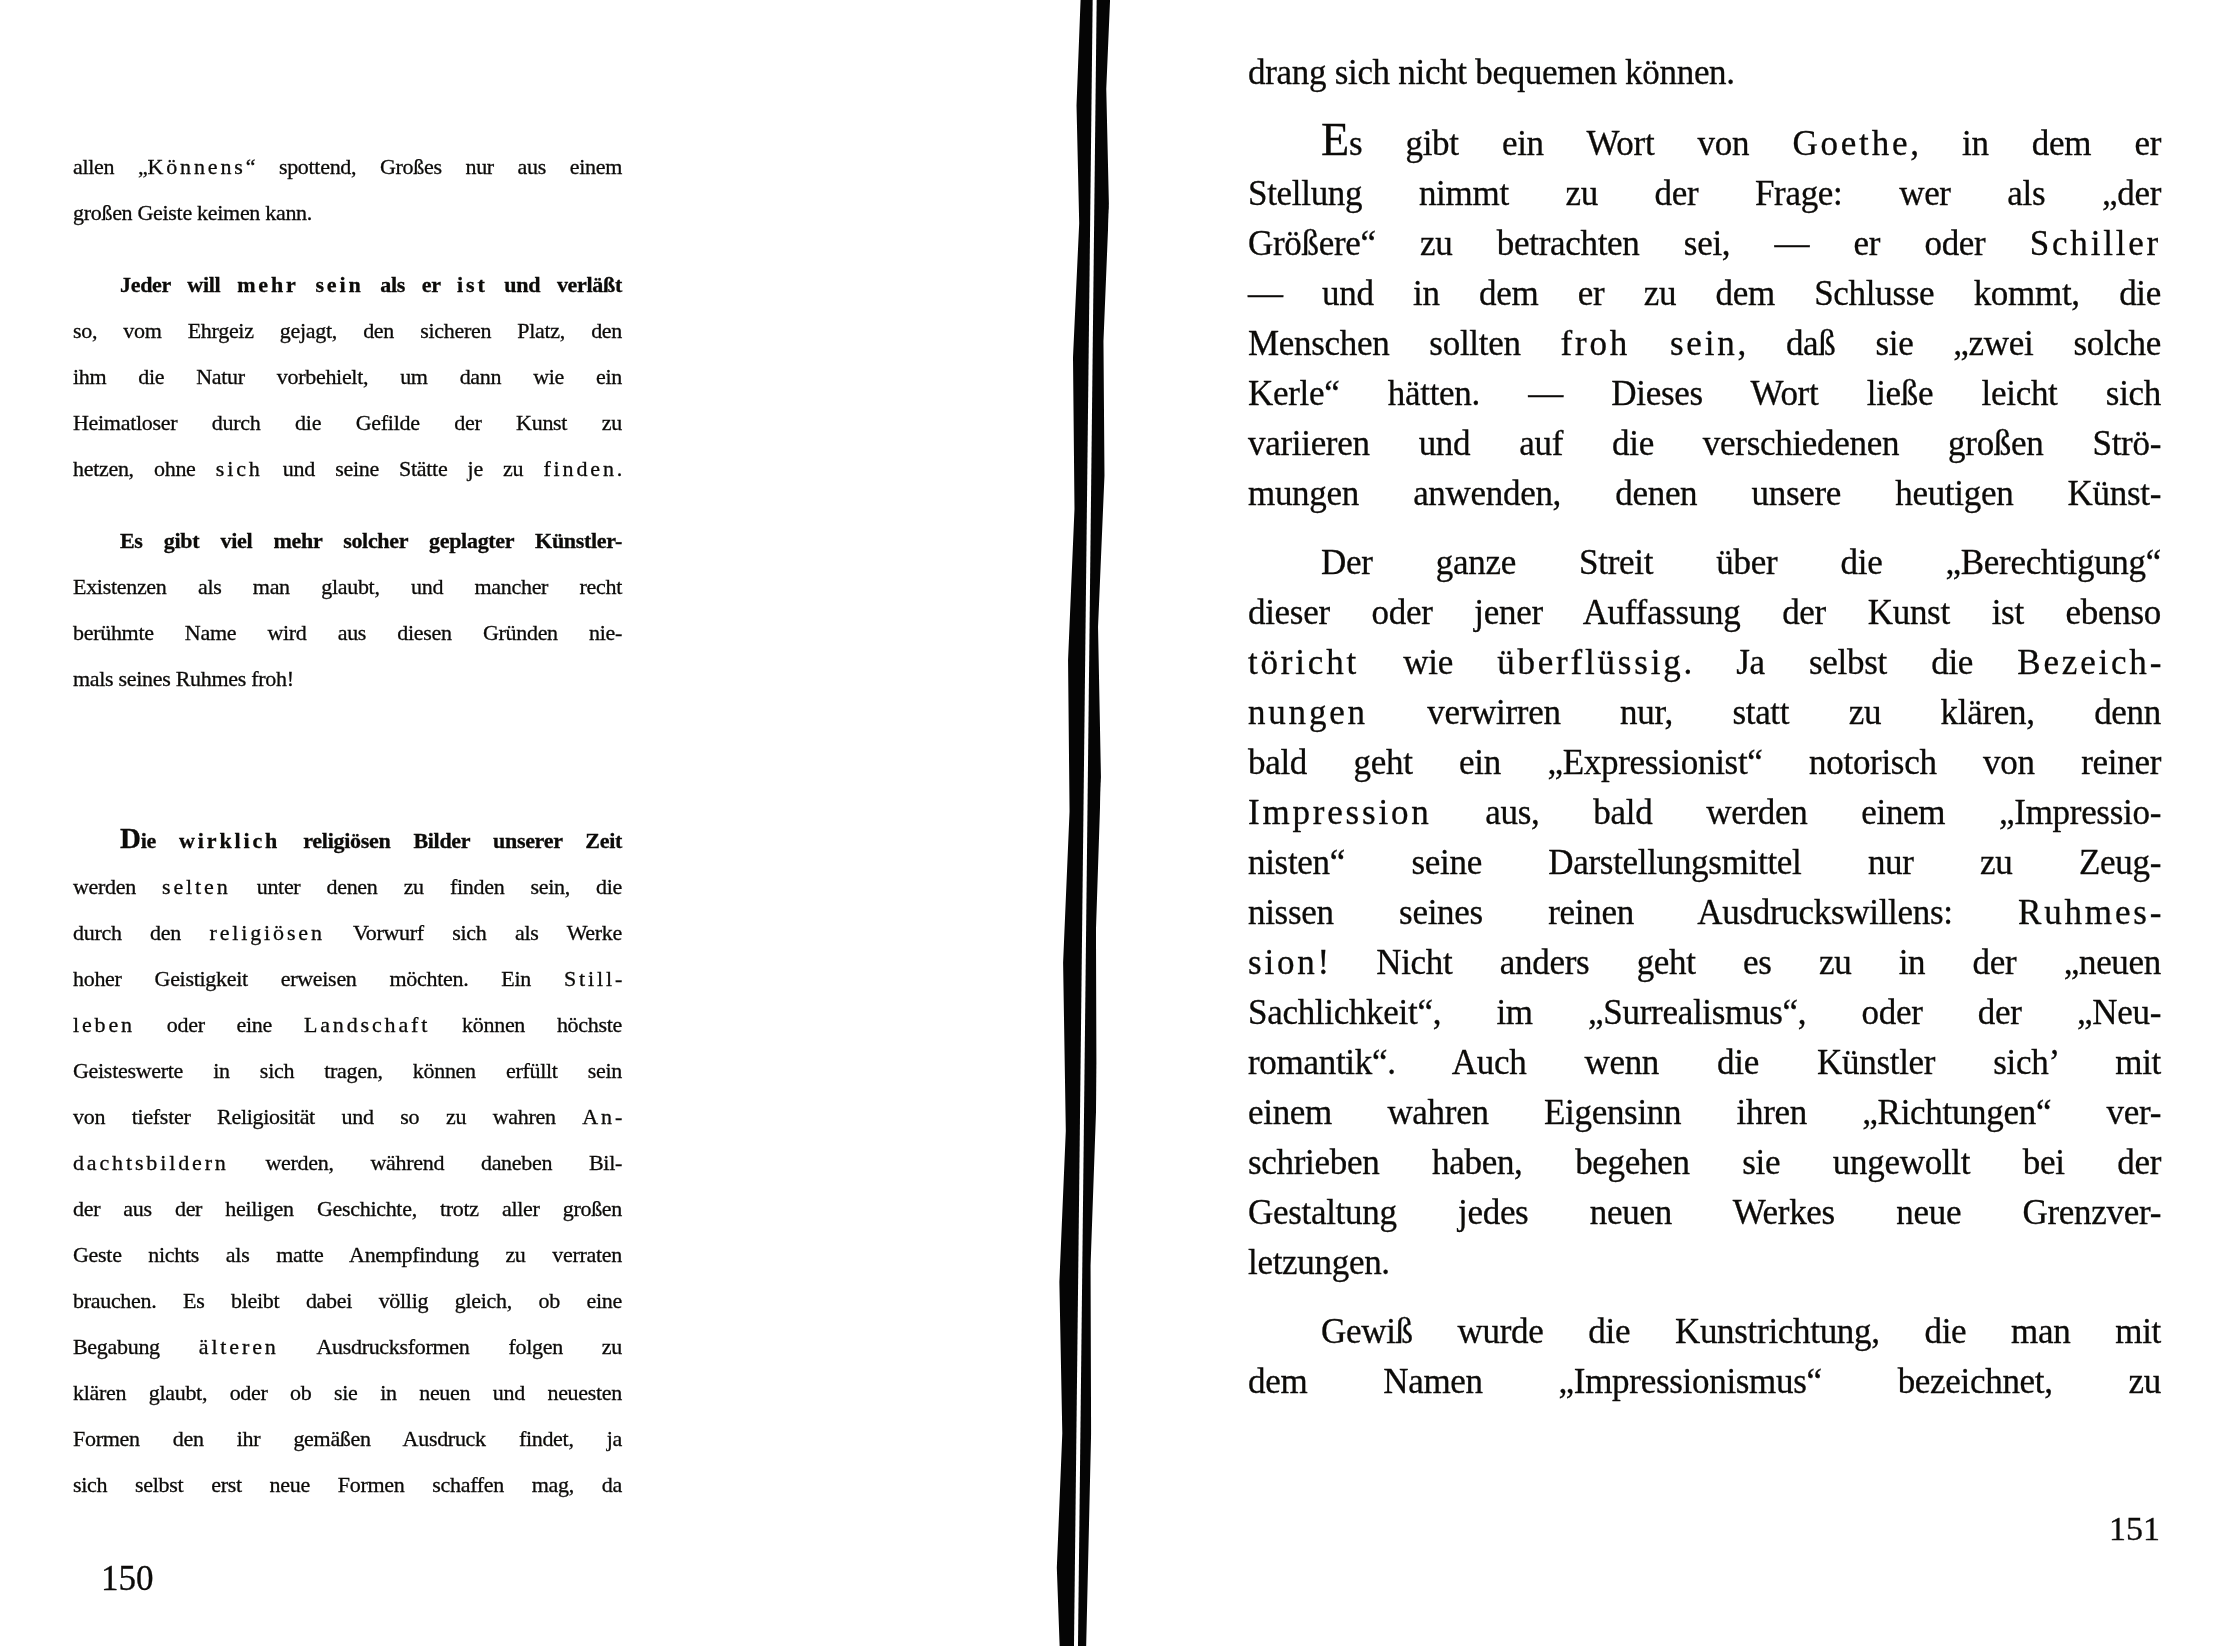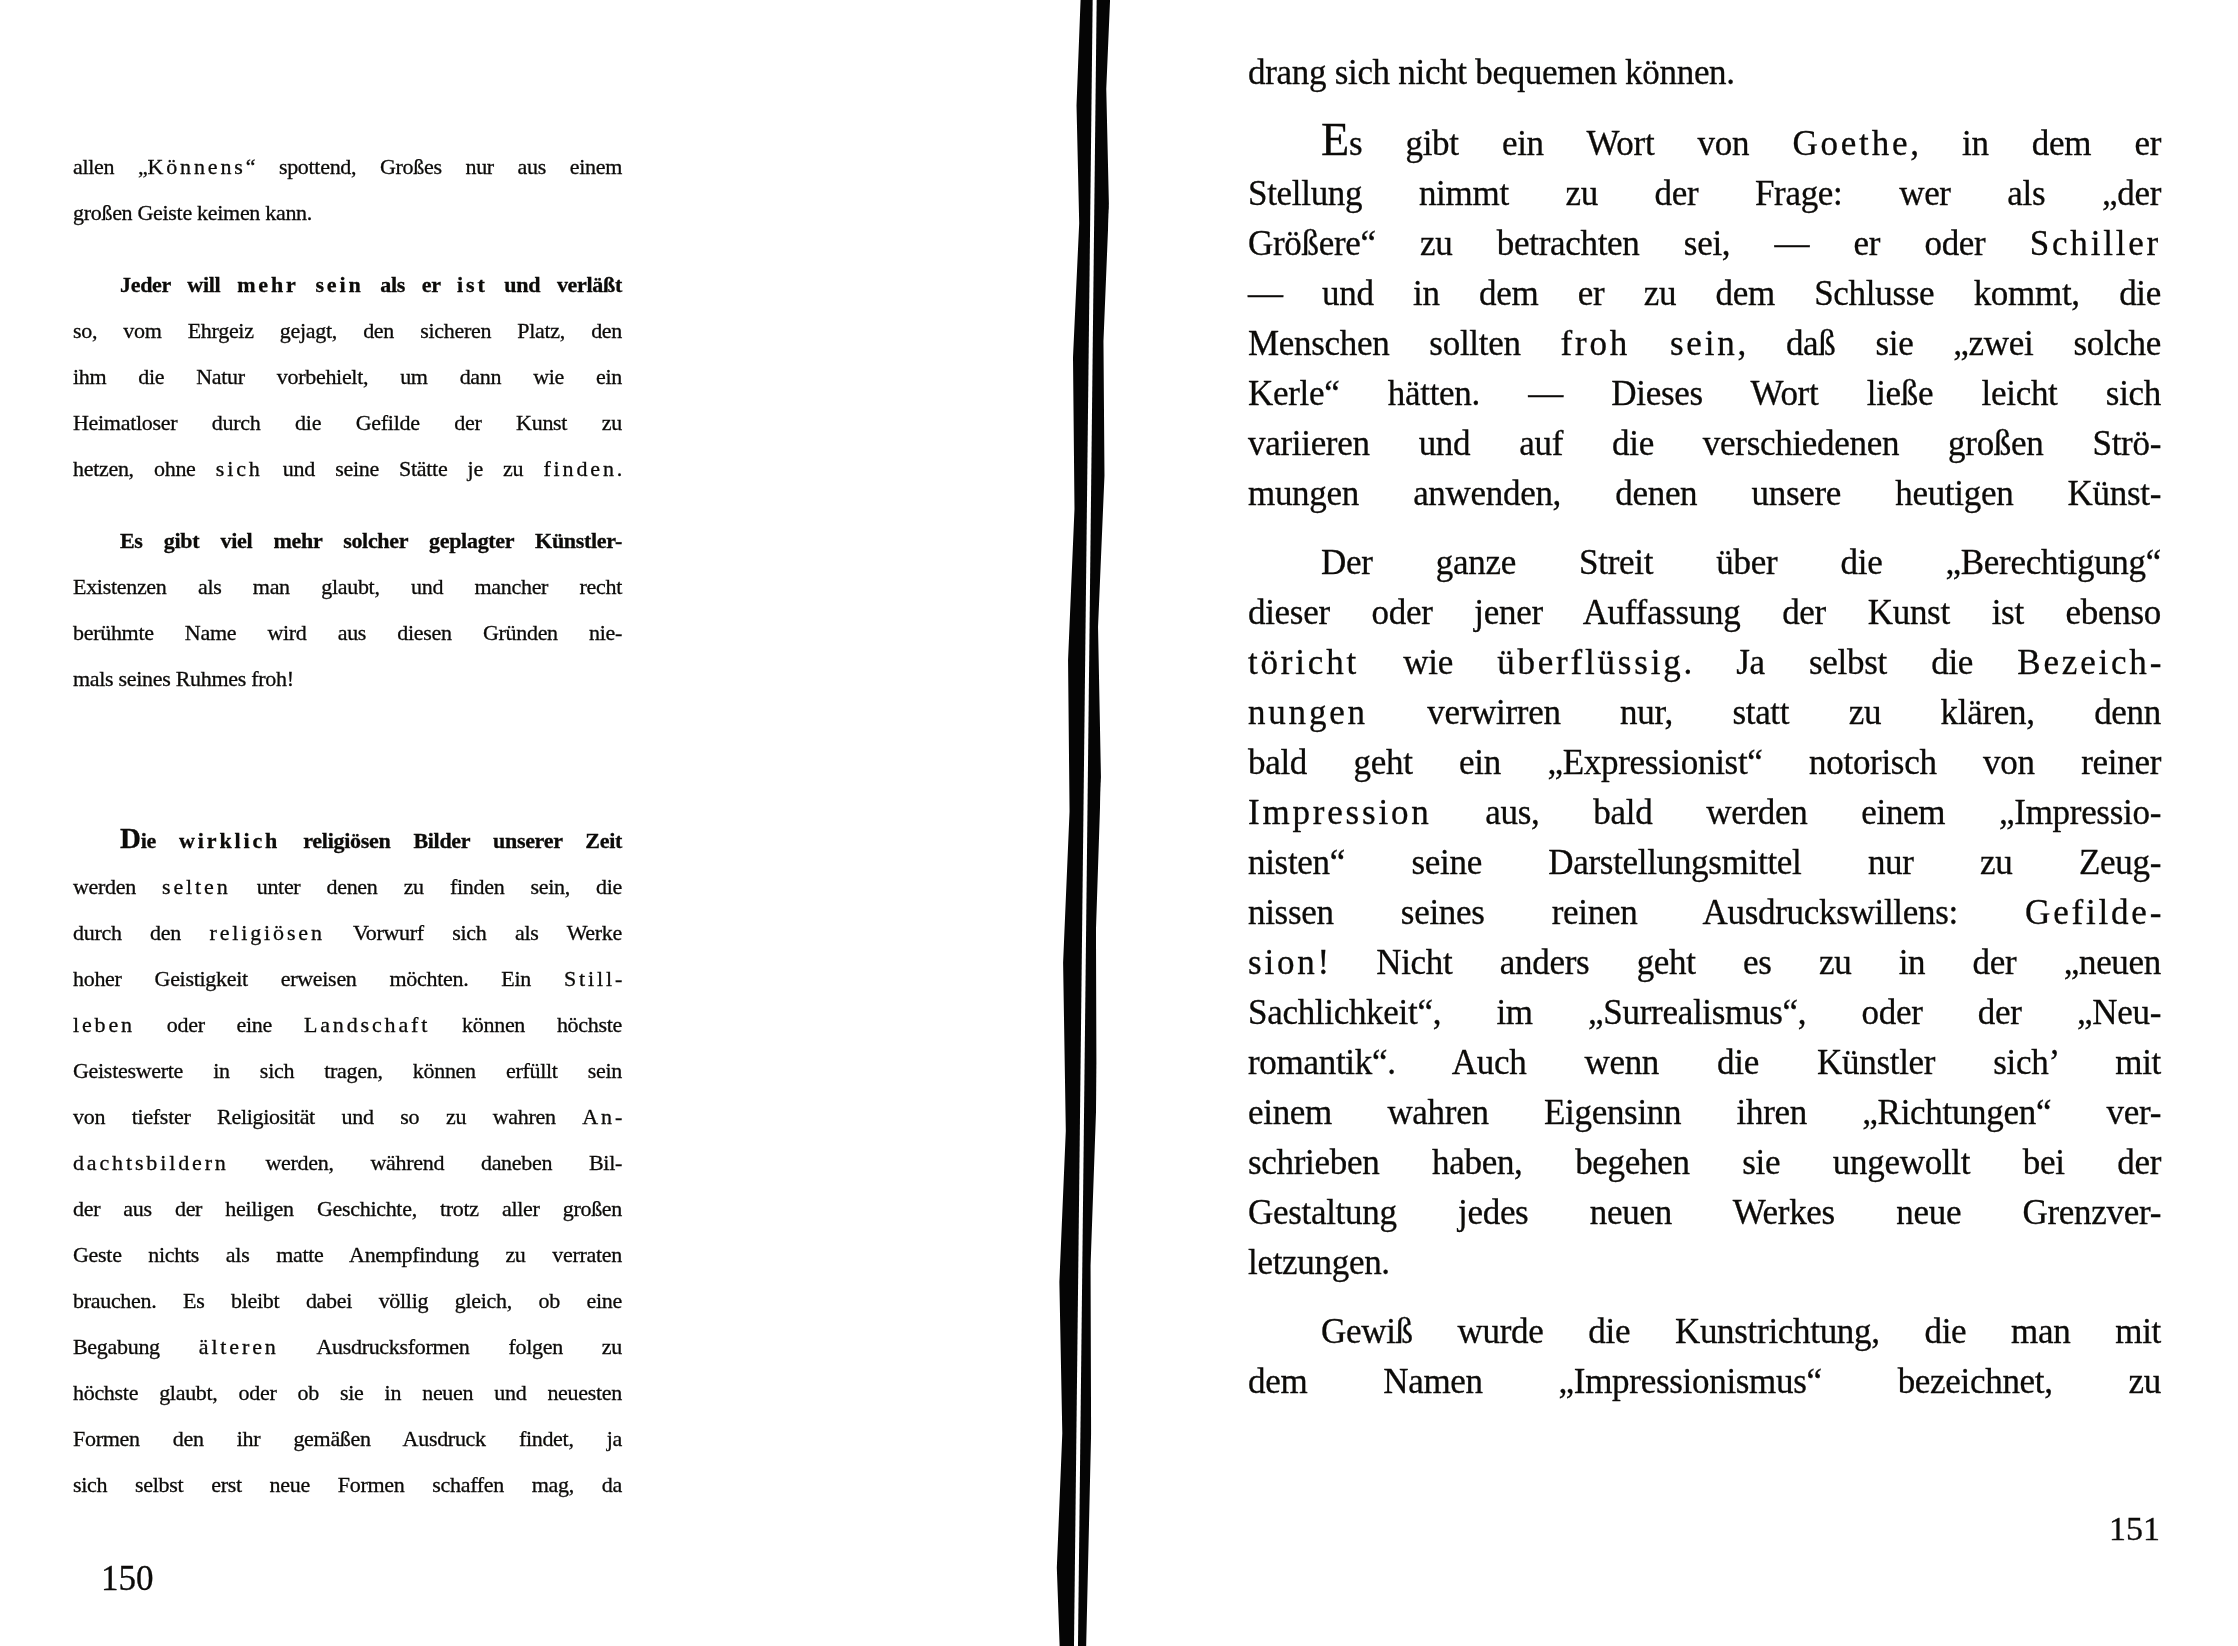--- a/index.html
+++ b/index.html
@@ -98,21 +98,21 @@
         <div class="line">durch den <span class="sp">religiösen</span> Vorwurf sich als Werke</div>
         <div class="line">hoher Geistigkeit erweisen möchten. Ein <span class="sp">Still</span>-</div>
         <div class="line"><span class="sp">leben</span> oder eine <span class="sp">Landschaft</span> können höchste</div>
         <div class="line">Geisteswerte in sich tragen, können erfüllt sein</div>
         <div class="line">von tiefster Religiosität und so zu wahren <span class="sp">An</span>-</div>
         <div class="line"><span class="sp">dachtsbildern</span> werden, während daneben Bil-</div>
         <div class="line">der aus der heiligen Geschichte, trotz aller großen</div>
         <div class="line">Geste nichts als matte Anempfindung zu verraten</div>
         <div class="line">brauchen. Es bleibt dabei völlig gleich, ob eine</div>
         <div class="line">Begabung <span class="sp">älteren</span> Ausdrucksformen folgen zu</div>
-        <div class="line">höchste glaubt, oder ob sie in neuen und neuesten</div>
+        <div class="line">klären glaubt, oder ob sie in neuen und neuesten</div>
         <div class="line">Formen den ihr gemäßen Ausdruck findet, ja</div>
         <div class="line">sich selbst erst neue Formen schaffen mag, da</div>
       </div>
     </div>
 
   <div class="gutter">
     <div class="gutter-light"></div>
   </div>
 
   <div id="right-page" class="page">
@@ -130,21 +130,21 @@
         <div class="line">mungen anwenden, denen unsere heutigen Künst-</div>
       </div>
       <div class="para">
         <div class="line indent">Der ganze Streit über die „Berechtigung“</div>
         <div class="line">dieser oder jener Auffassung der Kunst ist ebenso</div>
         <div class="line"><span class="sp">töricht</span> wie <span class="sp">überflüssig</span>. Ja selbst die <span class="sp">Bezeich</span>-</div>
         <div class="line"><span class="sp">nungen</span> verwirren nur, statt zu klären, denn</div>
         <div class="line">bald geht ein „Expressionist“ notorisch von reiner</div>
         <div class="line"><span class="sp">Impression</span> aus, bald werden einem „Impressio-</div>
         <div class="line">nisten“ seine Darstellungsmittel nur zu Zeug-</div>
-        <div class="line">nissen seines reinen Ausdruckswillens: <span class="sp">Gefilde</span>-</div>
+        <div class="line">nissen seines reinen Ausdruckswillens: <span class="sp">Ruhmes</span>-</div>
         <div class="line"><span class="sp">sion</span>! Nicht anders geht es zu in der „neuen</div>
         <div class="line">Sachlichkeit“, im „Surrealismus“, oder der „Neu-</div>
         <div class="line">romantik“. Auch wenn die Künstler sich’ mit</div>
         <div class="line">einem wahren Eigensinn ihren „Richtungen“ ver-</div>
         <div class="line">schrieben haben, begehen sie ungewollt bei der</div>
         <div class="line">Gestaltung jedes neuen Werkes neue Grenzver-</div>
         <div class="line end">letzungen.</div>
       </div>
       <div class="para">
         <div class="line indent">Gewiß wurde die Kunstrichtung, die man mit</div>

